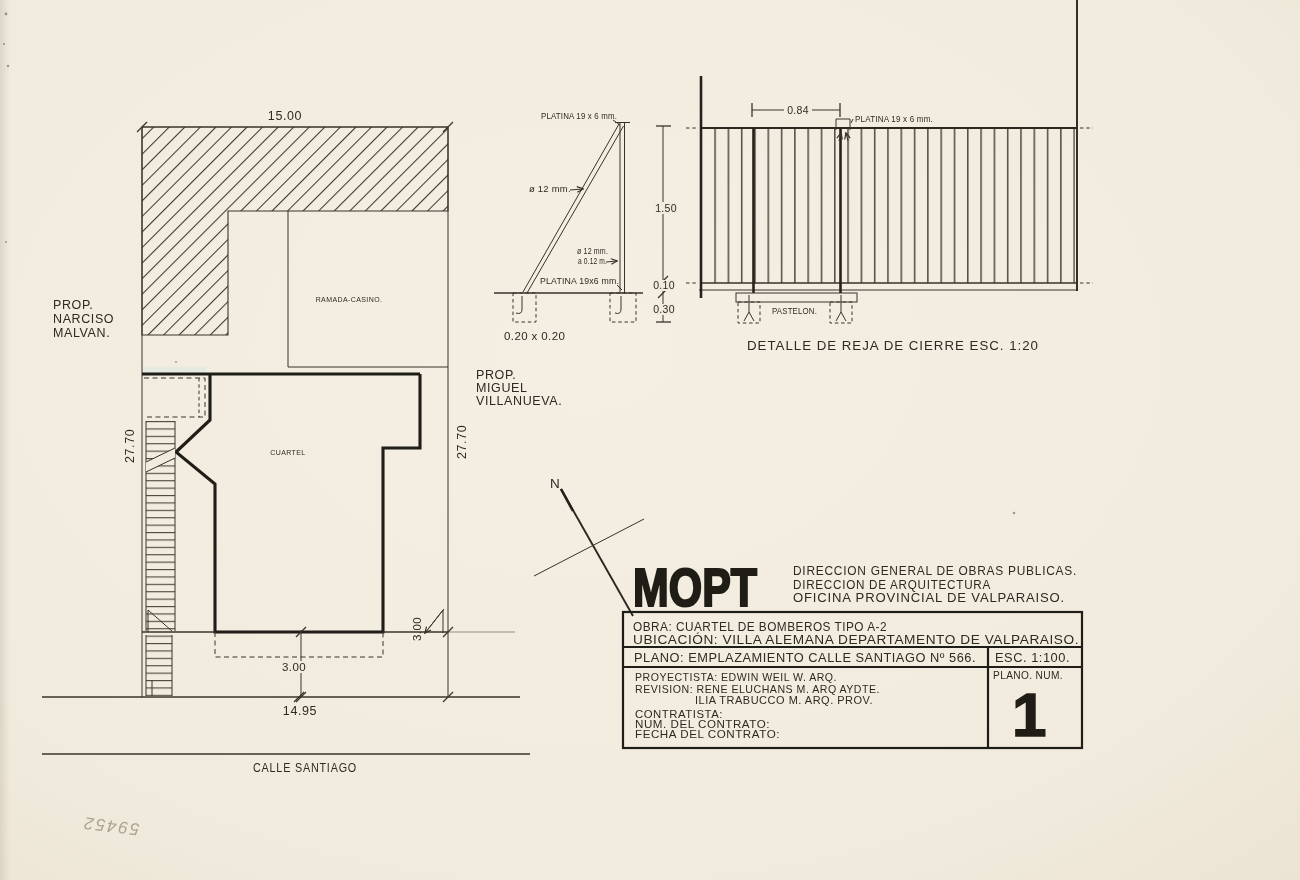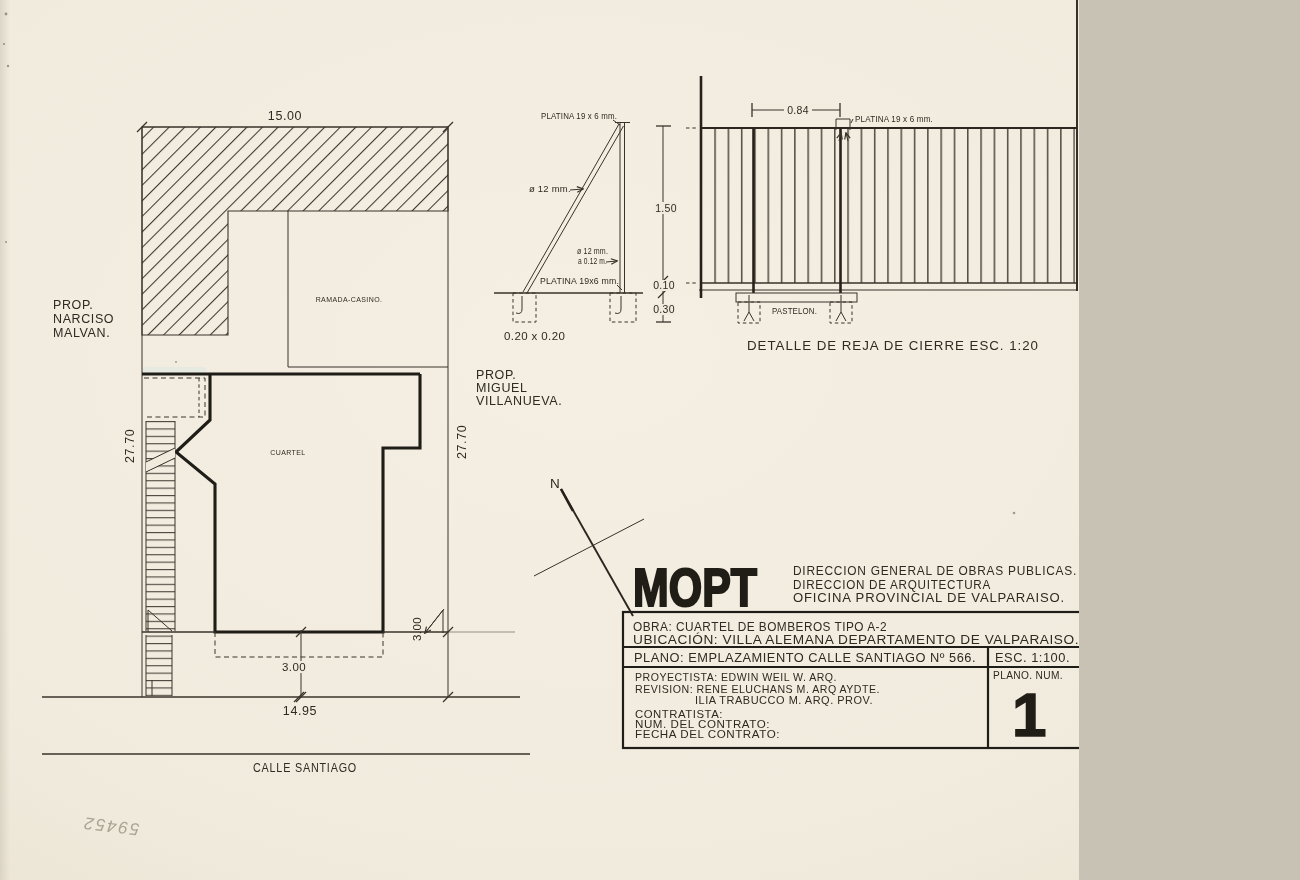--- a/index.html
+++ b/index.html
@@ -1,16 +1,16 @@
 <!DOCTYPE html>
 <html><head>
 <meta charset="utf-8">
 <style>
   html,body{margin:0;padding:0;background:#c8c2b4;}
-  .sheet{position:relative;width:1079px;height:880px;overflow:hidden;}
+  .sheet{position:relative;width:1300px;height:880px;overflow:hidden;}
   svg{display:block;}
   text{font-family:"Liberation Sans","DejaVu Sans",sans-serif;fill:#2e2a21;}
   .mid{text-anchor:middle;}
   .s7{font-size:7px;letter-spacing:.4px;}
   .s95{font-size:9.5px;letter-spacing:.2px;}
   .s10{font-size:10.5px;letter-spacing:.3px;}
   .s11{font-size:11.5px;letter-spacing:.4px;}
   .s12{font-size:12.5px;letter-spacing:.6px;}
   .s13{font-size:13.5px;letter-spacing:1px;}
   .tb{font-size:10.8px;letter-spacing:.5px;}

